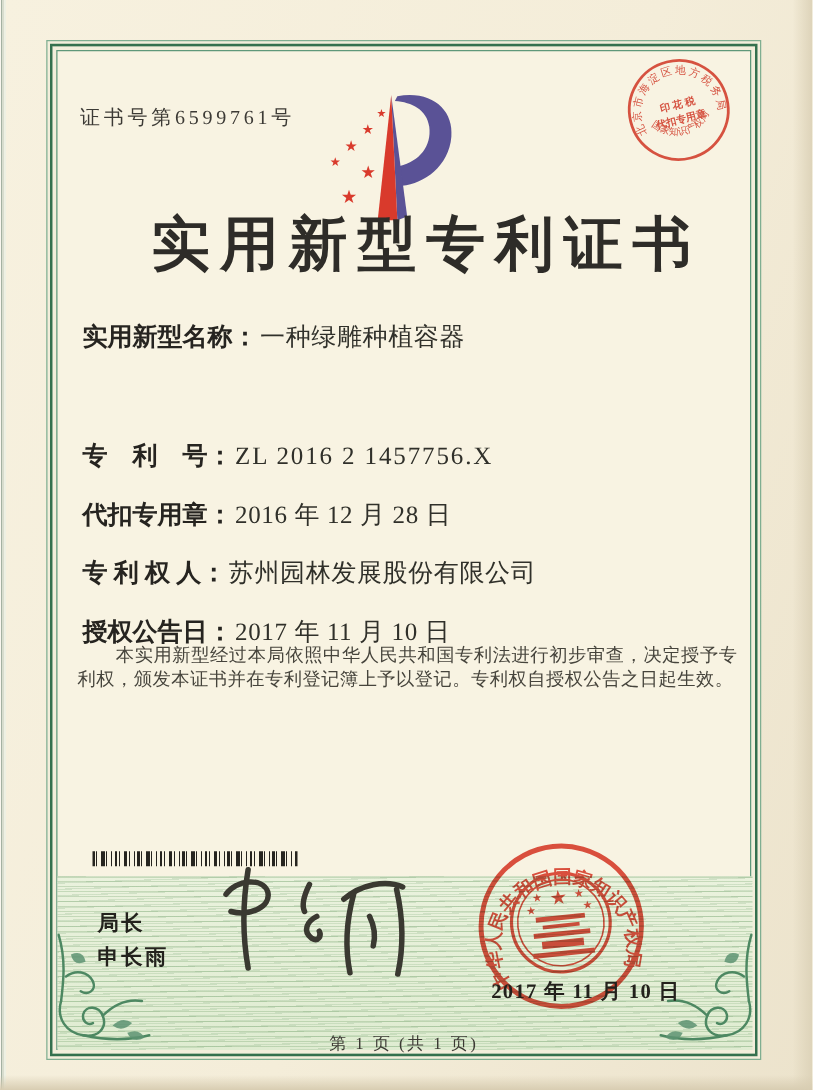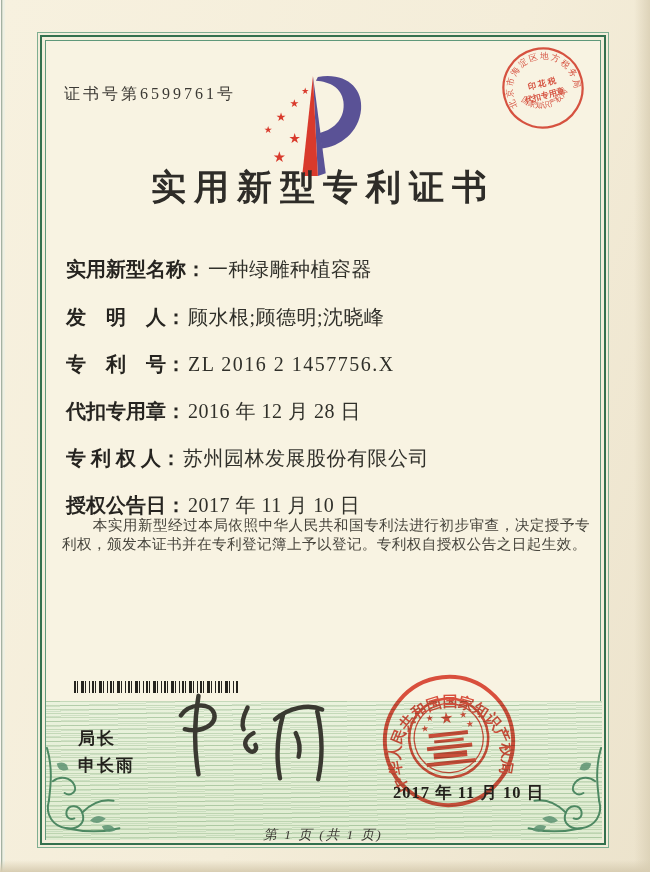--- a/index.html
+++ b/index.html
@@ -24,21 +24,21 @@
   .band{position:absolute;left:46px;top:701px;width:556px;height:139px;z-index:1;
      background:linear-gradient(180deg,#eaf2dd,#dfecd1),
      repeating-linear-gradient(180deg,rgba(122,168,120,.30) 0 1px,rgba(122,168,120,0) 1px 4px);
      background-blend-mode:multiply;}
   .band::after{content:"";position:absolute;inset:0;
      background:repeating-linear-gradient(178deg,rgba(116,163,114,.22) 0 1px,rgba(116,163,114,0) 1px 5px);}
   .cert-no{position:absolute;left:64px;top:84px;font-size:16px;letter-spacing:3px;
      color:#3c3a35;font-weight:500;z-index:2;}
   .logo{position:absolute;left:247px;top:72px;width:128px;height:110px;z-index:2;}
   .title{position:absolute;left:40px;top:164px;width:566px;text-align:center;
-     font-size:35px;font-weight:700;letter-spacing:8px;color:#2e2c28;z-index:2;}
+     font-size:47px;font-weight:700;letter-spacing:8px;color:#2e2c28;z-index:2;padding-left:18px;}
   .field-row{position:absolute;left:66px;font-size:20px;z-index:2;white-space:nowrap;}
   .field-label{font-weight:600;color:#262420;}
   .field-value{color:#30302a;letter-spacing:.5px;margin-left:2px;}
   .paras{position:absolute;left:62px;top:516px;width:528px;font-size:14.6px;
      line-height:18.7px;color:#46443c;text-align:justify;letter-spacing:.4px;z-index:2;}
   .paras p{margin:0;text-indent:2.1em;}
   .barcode{position:absolute;left:74px;top:681px;width:164px;height:12px;z-index:2;
      background-image:repeating-linear-gradient(90deg,
        #26241f 0 2px,transparent 2px 3px,#26241f 3px 4px,transparent 4px 7px,
        #26241f 7px 10px,transparent 10px 11px,#26241f 11px 12px,transparent 12px 15px,
@@ -48,21 +48,21 @@
   .director-name{position:absolute;left:78px;top:754px;z-index:2;
      font:600 17px "Liberation Sans","DejaVu Sans",sans-serif;color:#23221d;letter-spacing:2px;}
   .signature{position:absolute;left:162px;top:686px;width:178px;height:106px;z-index:3;}
   .office-seal{position:absolute;left:375px;top:667px;width:148px;height:148px;z-index:3;
      transform:rotate(-6deg);mix-blend-mode:multiply;opacity:.92;}
   .tax-stamp{position:absolute;left:500px;top:45px;width:86px;height:86px;z-index:3;
      transform:rotate(-14deg);mix-blend-mode:multiply;opacity:.9;}
   .issue-date{position:absolute;left:393px;top:782px;z-index:5;font-size:16.5px;
      font-weight:600;color:#23211c;letter-spacing:1px;white-space:nowrap;}
   .footer{position:absolute;left:40px;top:826px;width:566px;text-align:center;
-     font-size:13.5px;color:#3c3a34;letter-spacing:2px;z-index:2;font-style:italic;}
+     font-size:13.5px;color:#3c3a34;letter-spacing:2px;z-index:2;}
   .flourish{position:absolute;width:100px;height:98px;z-index:2;}
   .flourish.bl{left:42px;top:742px;}
   .flourish.br{left:506px;top:742px;transform:scaleX(-1);}
   svg text{font-family:"Liberation Serif","DejaVu Serif",serif;}
 </style>
 </head>
 <body>
 
 <div class="page">
   <div class="frame"></div>
@@ -97,23 +97,20 @@
       <textPath href="#taxBot" xlink:href="#taxBot" textLength="63">国家知识产权局</textPath>
     </text>
     <text x="50" y="48" text-anchor="middle" font-size="9.5" fill="#d84334" font-weight="bold">印 花 税</text>
     <text x="50" y="62" text-anchor="middle" font-size="9.5" fill="#d84334" font-weight="bold">代扣专用章</text>
   </svg>
 
   <div class="title">实用新型专利证书</div>
 
   <div class="field-row" style="top:256px">
     <span class="field-label">实用新型名称：</span><span class="field-value">一种绿雕种植容器</span>
-  </div>
-  <div class="field-row" style="top:304px">
-    <span class="field-label">发　明　人：</span><span class="field-value">顾水根;顾德明;沈晓峰</span>
   </div>
   <div class="field-row" style="top:351px">
     <span class="field-label">专　利　号：</span><span class="field-value" style="letter-spacing:1.5px">ZL 2016 2 1457756.X</span>
   </div>
   <div class="field-row" style="top:398px">
     <span class="field-label">代扣专用章：</span><span class="field-value">2016 年 12 月 28 日</span>
   </div>
   <div class="field-row" style="top:445px">
     <span class="field-label">专 利 权 人：</span><span class="field-value">苏州园林发展股份有限公司</span>
   </div>

